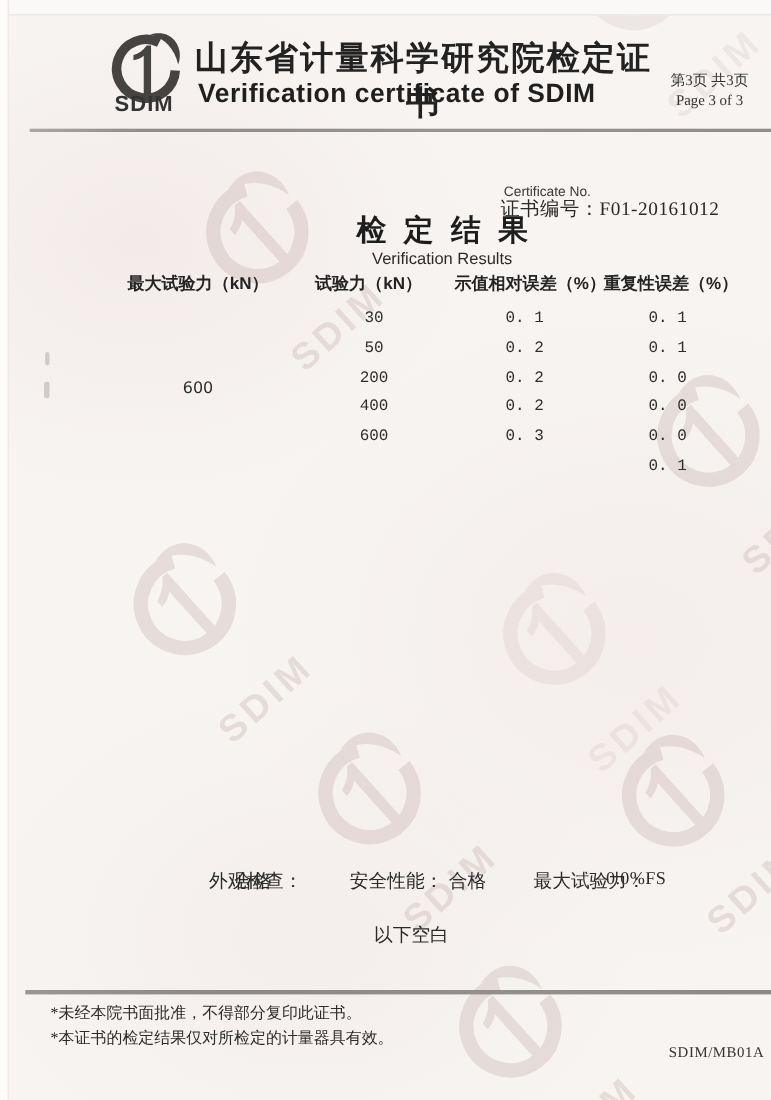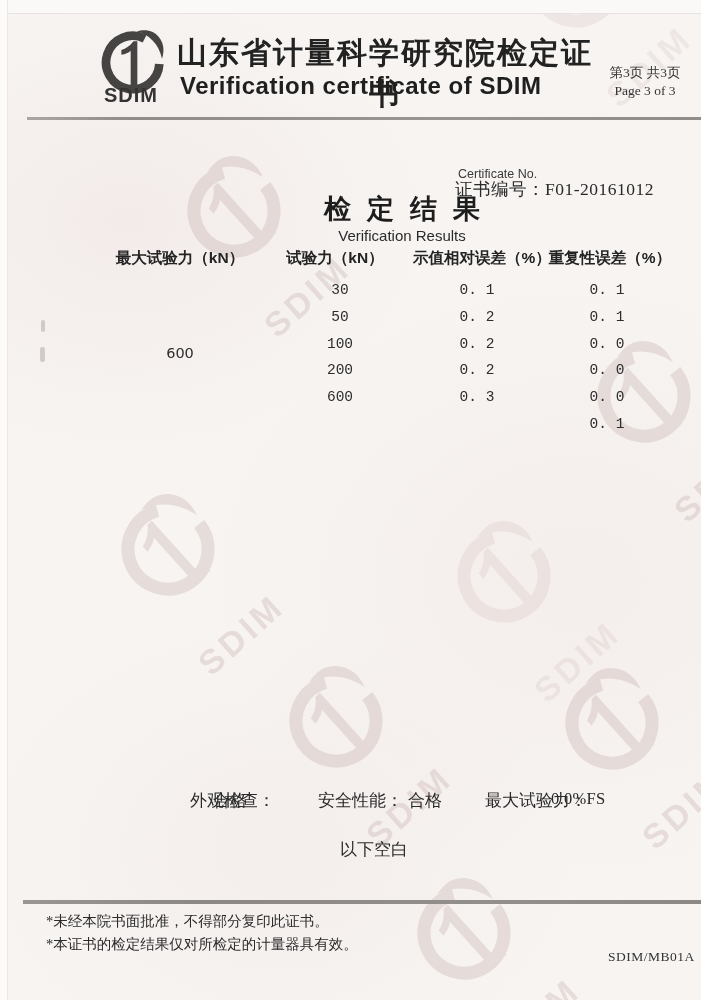--- a/index.html
+++ b/index.html
@@ -142,22 +142,22 @@
 <div class="abs th th1">最大试验力（kN）</div>
 <div class="abs th th2">试验力（kN）</div>
 <div class="abs th th3">示值相对误差（%）</div>
 <div class="abs th th4">重复性误差（%）</div>
 
 <div class="abs max-force">600</div>
 
 <div class="abs tcol tc-force">
   <div class="cell">30</div>
   <div class="cell">50</div>
-  <div class="cell">100</div>
   <div class="cell">200</div>
+  <div class="cell">400</div>
   <div class="cell">600</div>
 </div>
 
 <div class="abs tcol tc-rel">
   <div class="cell">0. 1</div>
   <div class="cell">0. 2</div>
   <div class="cell">0. 2</div>
   <div class="cell">0. 2</div>
   <div class="cell">0. 3</div>
 </div>

